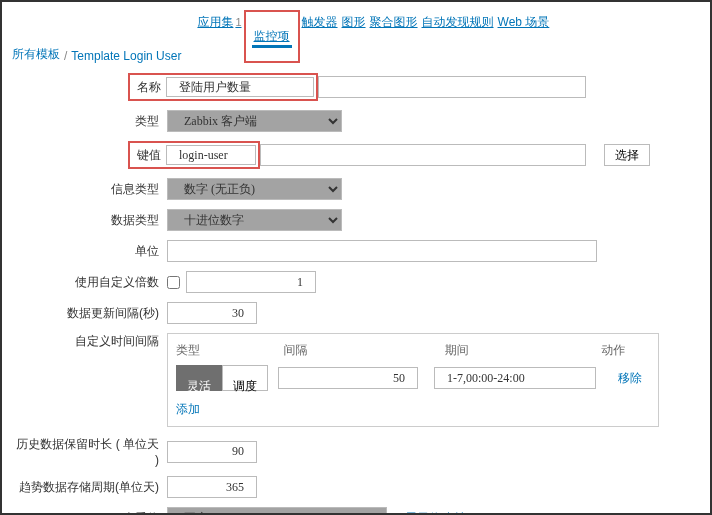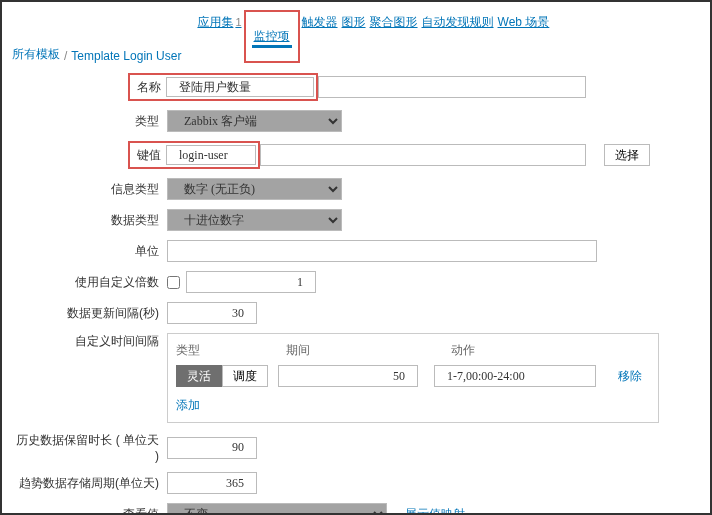--- a/index.html
+++ b/index.html
@@ -33,21 +33,21 @@
   .intervals {
     border: 1px solid #ccc; padding: 8px; width: 492px; margin-left: 0;
   }
   .int-header { display: flex; color: #666; font-size: 12px; margin-bottom: 6px; }
   .int-header > div:nth-child(1){ width:110px; } 
   .int-header > div:nth-child(2){ width:165px; } 
   .int-header > div:nth-child(3){ width:160px; } 
   .int-header > div:nth-child(4){ width:50px; } 
   .int-row { display: flex; align-items: center; margin-bottom: 6px; }
   .seg { display: inline-flex; }
-  .seg button { border: 1px solid #bbb; height: 22px; padding: 2px 10px; font-size: 12px; cursor: pointer; background: #fff; }
+  .seg button { border: 1px solid #bbb; height: 22px; padding: 12px 10px; font-size: 12px; cursor: pointer; background: #fff; }
   .seg button.active { background: #6f6f6f; color: #fff; border-color:#6f6f6f; }
   .int-row input[type="text"] { height: 22px; }
   .int-row .int-int { width: 140px; margin-left: 10px; text-align: right; }
   .int-row .int-period { width: 162px; margin-left: 16px; }
   .link { color: #0275b8; cursor: pointer; font-size: 12px; }
   .add-link { margin-top: 4px; display:inline-block; }
   .name-red-wrap { border:2px solid #d9534f; display:flex; align-items:center; padding:2px 2px; margin-left:116px; }
   .name-red-wrap .lbl { width:34px; text-align:center; color:#333; }
   .name-red-wrap input { width:148px; border:1px solid #bbb; height:20px; }
   .name-after-input { width:268px; border:1px solid #bbb; border-left:none; height:24px; }
@@ -137,20 +137,21 @@
       <div class="row">
         <div class="label">数据更新间隔(秒)</div>
         <input type="text" class="num-input" value="30" style="">
       </div>
 
       <div class="row" style="align-items:flex-start">
         <div class="label">自定义时间间隔</div>
         <div class="intervals">
           <div class="int-header">
             <div>类型</div>
+            <div>间隔</div>
             <div>期间</div>
             <div>动作</div>
           </div>
           <div class="int-row">
             <span class="seg">
               <button class="active">灵活</button>
               <button>调度</button>
             </span>
             <input type="text" class="int-int" value="50" style="">
             <input type="text" class="int-period" value="1-7,00:00-24:00" style="">

